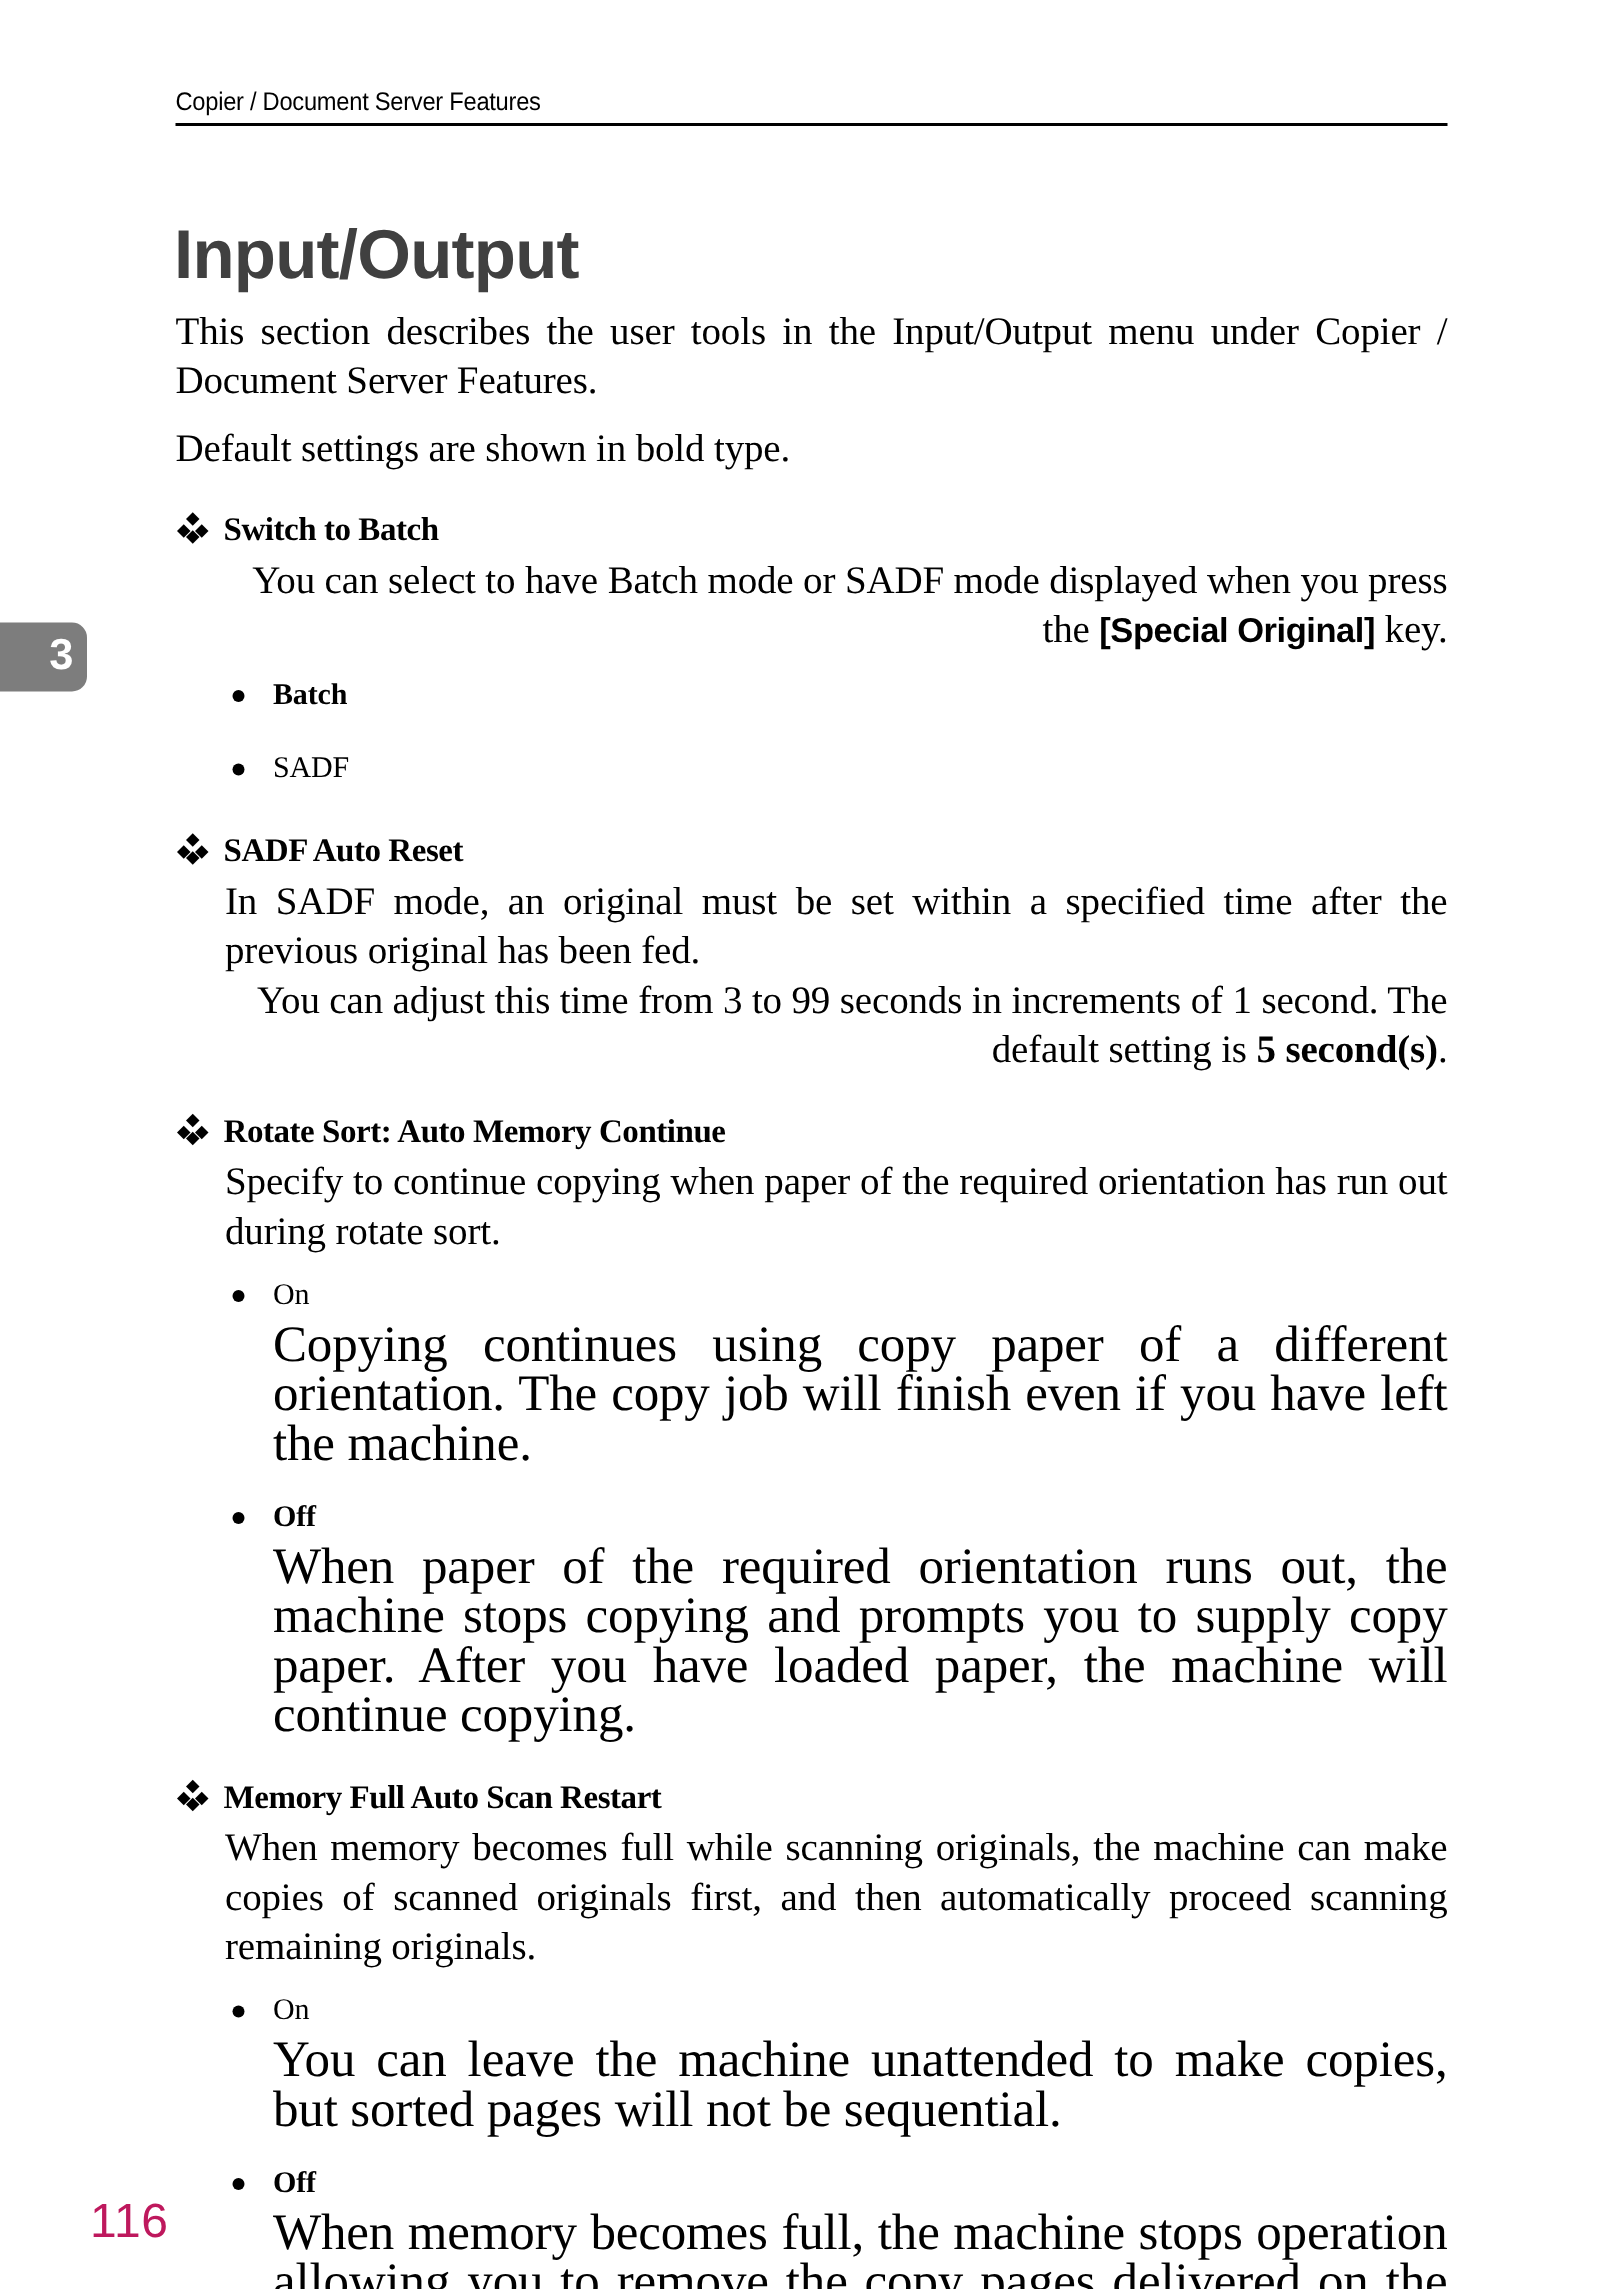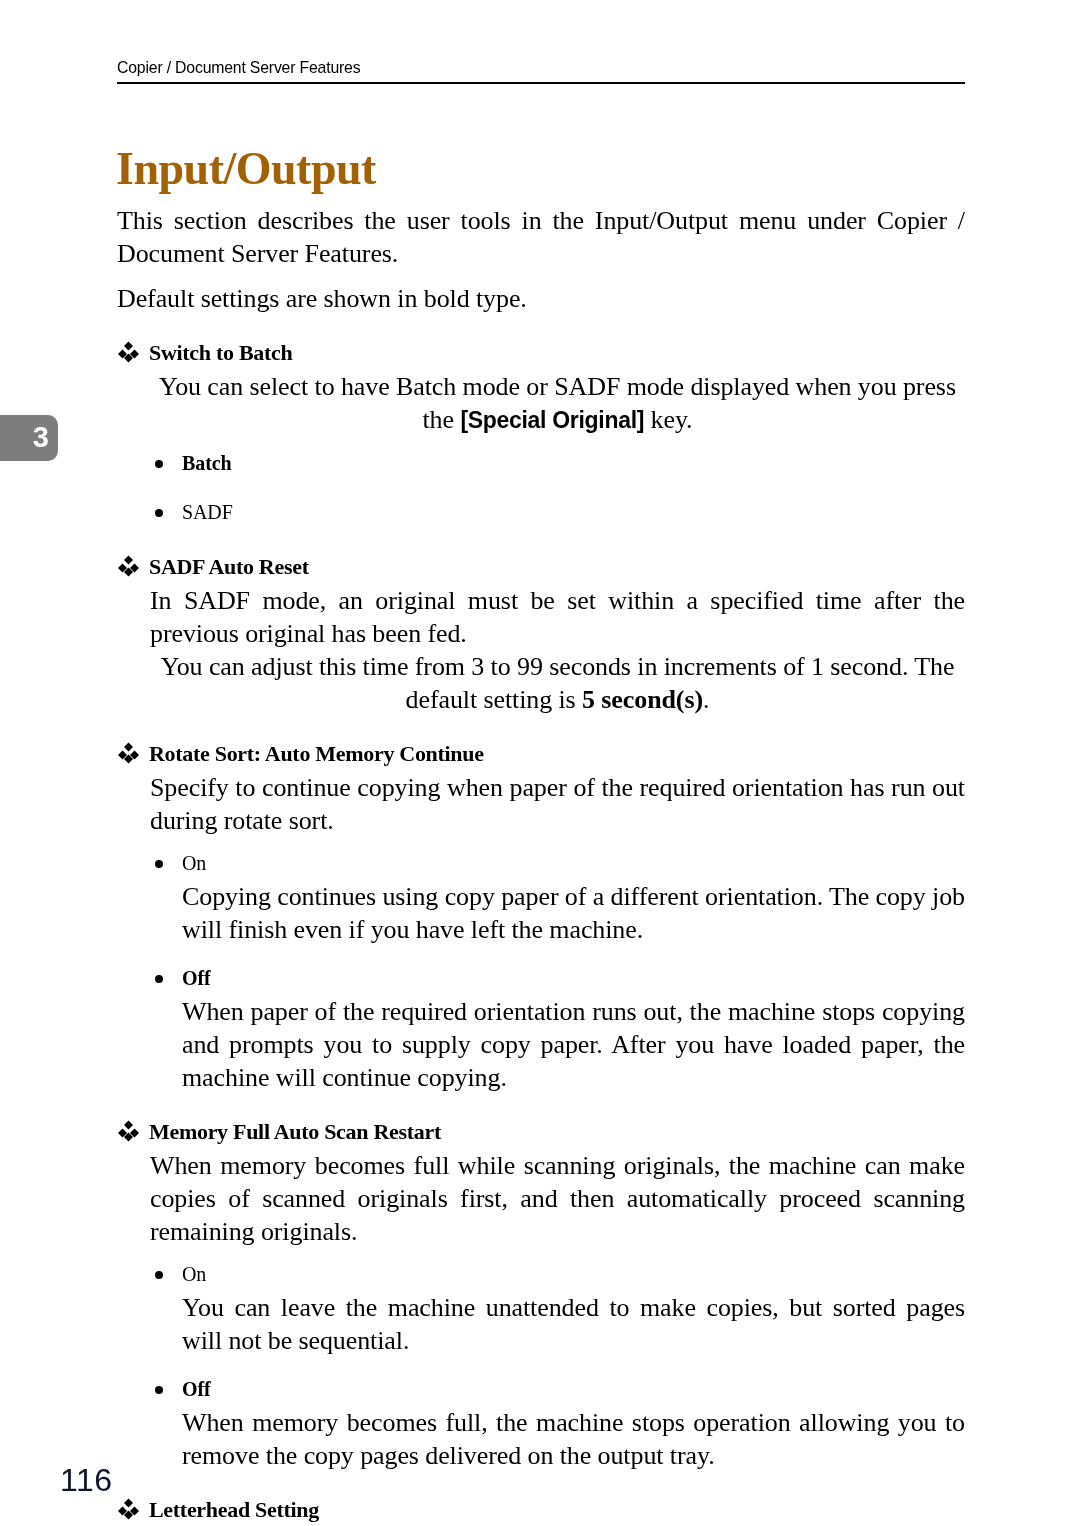--- a/index.html
+++ b/index.html
@@ -65,26 +65,26 @@
     font-weight: bold;
     font-size: 29px;
     line-height: 1;
   }
 
   
   .page-title {
     position: absolute;
     left: 116px;
     top: 112px;
-    font-family: Liberation Serif, serif;
+    font-family: Liberation Sans, sans-serif;
     font-weight: bold;
     font-size: 46px;
     line-height: 52px;
     letter-spacing: -0.5px;
-    color: #a16207;
+    color: #404040;
   }
 
   
   .content {
     position: absolute;
     left: 117px;
     top: 204px;
     width: 848px;
   }
 
@@ -132,21 +132,21 @@
 
   .body-text {
     font-size: 26px;
     line-height: 33px;
     text-align: justify;
     text-justify: inter-word;
     letter-spacing: -0.1px;
   }
   .body-text.last-line,
   .body-text.nojustify {
-    text-align: center;
+    text-align: right;
   }
   .body-text + .body-text {
     margin-top: 0;
   }
 
   
   .bullet-list {
     margin: 10px 0 0 0;
     padding: 0;
     list-style: none;
@@ -170,21 +170,21 @@
   }
   .bullet-label {
     font-size: 20px;
     line-height: 33px;
     letter-spacing: -0.1px;
   }
   .bullet-label.bold {
     font-weight: bold;
   }
   .bullet-desc {
-    font-size: 26px;
+    font-size: 34px;
     line-height: 33px;
     text-align: justify;
     text-justify: inter-word;
     letter-spacing: -0.1px;
     margin-top: 0;
   }
 
   
   .key {
     font-family: "Liberation Sans", "DejaVu Sans", sans-serif;
@@ -198,21 +198,21 @@
 
   
   .page-number {
     position: absolute;
     left: 60px;
     top: 1462px;
     font-family: "Liberation Sans", "DejaVu Sans", sans-serif;
     font-size: 32px;
     line-height: 36px;
     letter-spacing: 0.5px;
-    color: #0f172a;
+    color: #be185d;
   }
 </style>
 </head>
 <body>
 
 <div class="page">
 
   <div class="header">
     <div class="header-text">Copier / Document Server Features</div>
     <div class="header-rule"></div>

